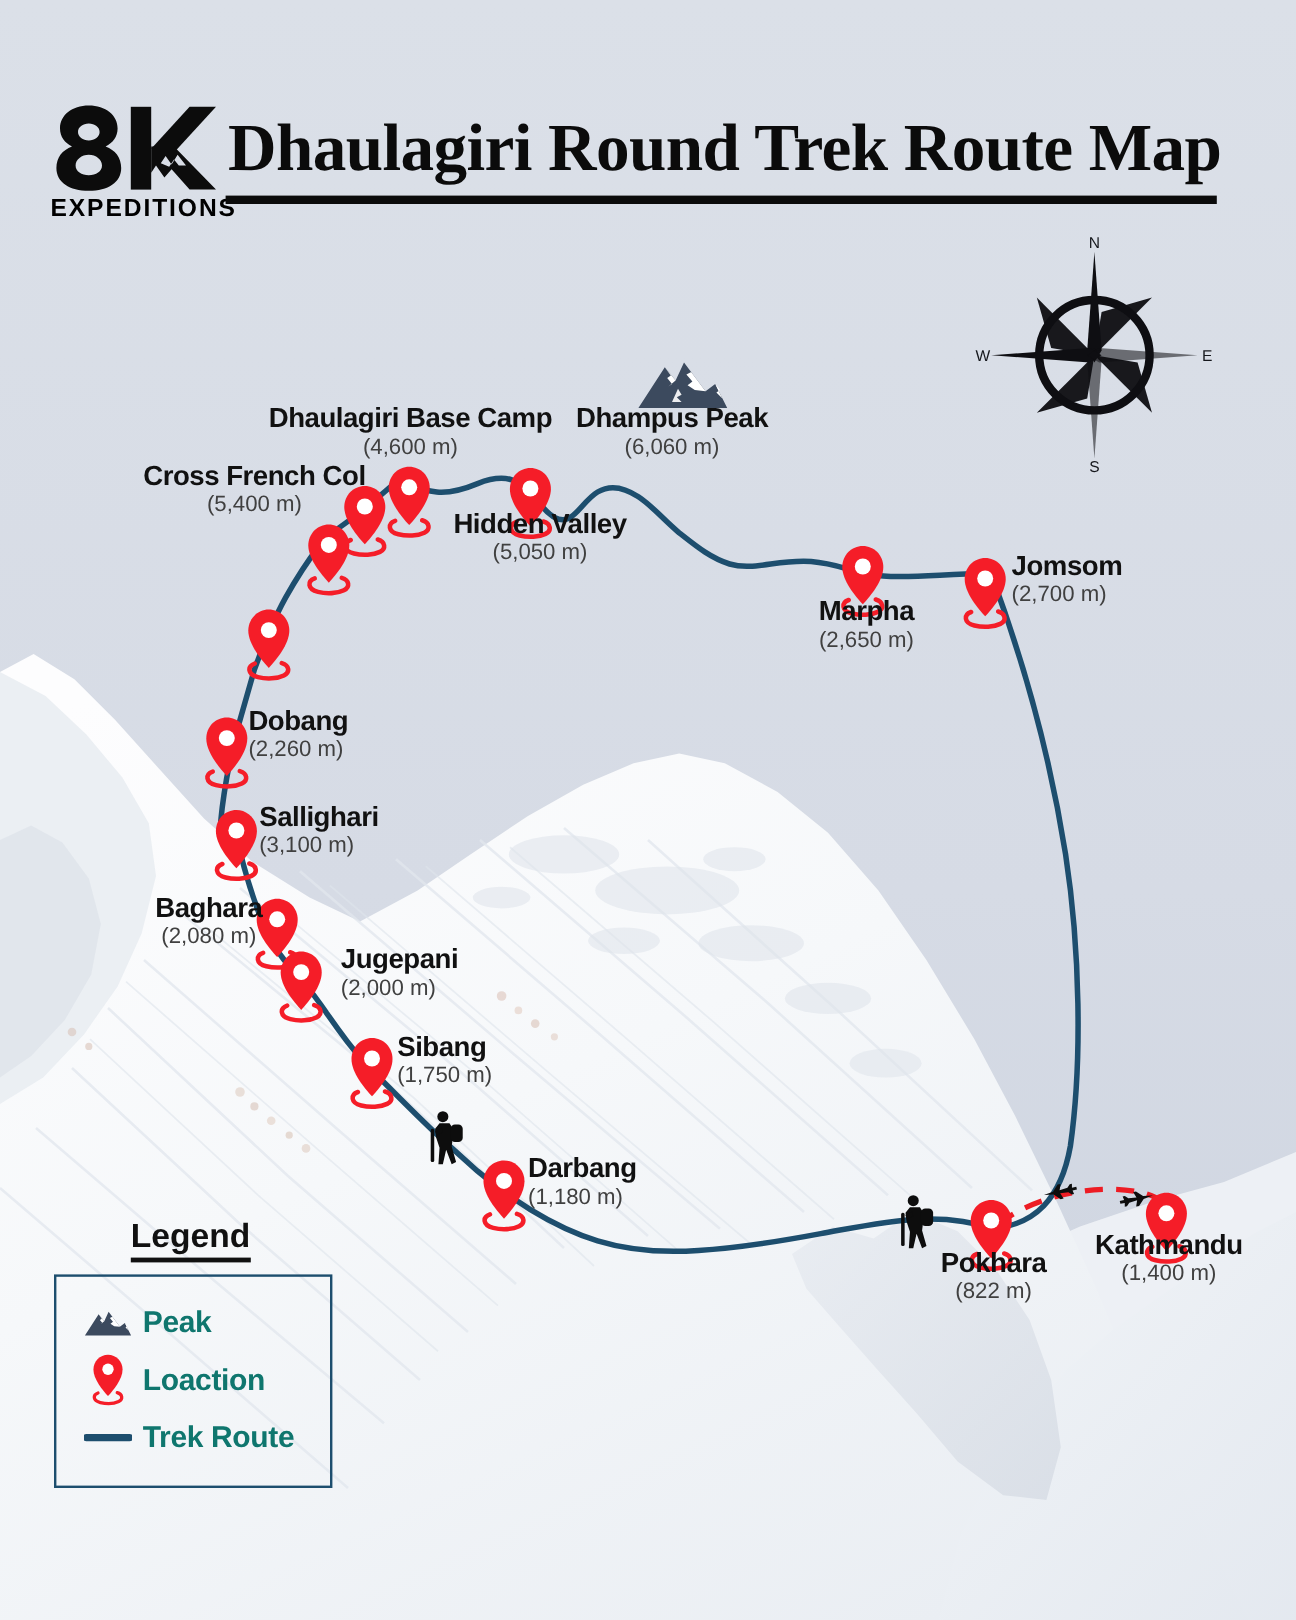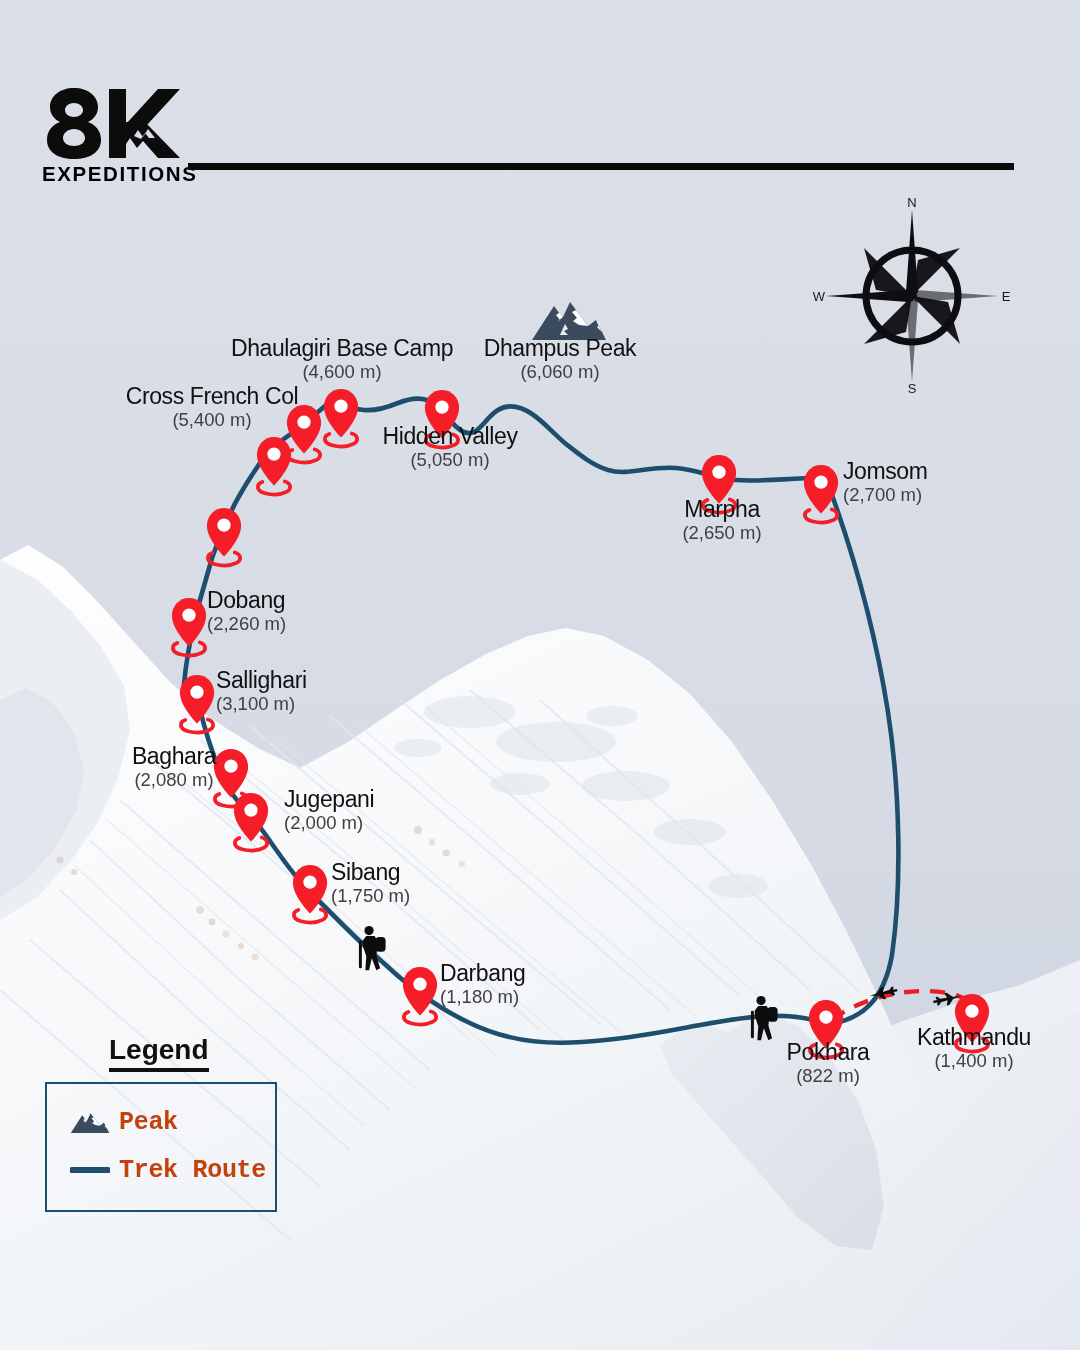--- a/index.html
+++ b/index.html
@@ -76,21 +76,21 @@
   }
 
   
   .place{
     position:absolute;
     z-index:30;
     white-space:nowrap;
   }
   .place-name{
     font-family:"Liberation Sans", sans-serif;
-    font-weight:normal;
+    font-weight:bold;
     font-size:23px;
     letter-spacing:-0.4px;
     color:#111;
     line-height:1.08;
     display:block;
   }
   .place-alt{
     font-family:"Liberation Sans", sans-serif;
     font-weight:normal;
     font-size:18.5px;
@@ -115,21 +115,20 @@
     font-weight:bold;
     font-size:28px;
     color:#111;
     text-align:center;
     padding-bottom:2px;
     margin-left:4px;
     display:inline-block;
     border-bottom:4px solid #111;
     position:relative;
     left:60px;
-    margin-top:20px;
   }
   #legend-box{
     margin-top:10px;
     border:2px solid #1d4e6e;
     background:transparent;
     padding:14px 0 16px 0;
     width:232px;
   }
   .legend-row{
     display:flex;
@@ -138,25 +137,25 @@
     padding-left:14px;
   }
   .legend-sym{
     width:58px;
     display:flex;
     align-items:center;
     justify-content:center;
     flex:0 0 58px;
   }
   .legend-label{
-    font-family:Liberation Mono, monospace;
+    font-family:Liberation Sans, sans-serif;
     font-weight:bold;
     font-size:25px;
     letter-spacing:-0.3px;
-    color:#c2410c;
+    color:#0f766e;
   }
 </style>
 </head>
 <body>
 
 <div id="map-root">
 
   <svg id="bg-photo" viewBox="0 0 1080 1350" preserveAspectRatio="none">
     <defs>
       <linearGradient id="skyGrad" x1="0" y1="0" x2="0" y2="1">
@@ -267,20 +266,21 @@
 
         <path d="M84,38 L116,3 L138,3 L104,40 Z" fill="#0c0c0c"></path>
 
         <path d="M84,36 L103,36 L138,72 L116,72 L101,55 L95,62 L88,52 L84,58 Z" fill="#0c0c0c"></path>
 
         <path d="M92,50 L96,44 L101,51 L106,43 L113,52 L107,52 L103,47 L99,53 Z" fill="#d8dde6"></path>
       </svg>
       <div id="logo-word">EXPEDITIONS</div>
     </div>
 
+    <div id="page-title">Dhaulagiri Round Trek Route Map</div>
     <div id="title-rule"></div>
   </div>
 
   <svg id="compass" viewBox="0 0 200 200">
     <g fill="#0e0e12">
 
       <g opacity="0.95">
         <path d="M100,100 L52,52 L64,94 Z"></path>
         <path d="M100,100 L148,52 L106,64 Z"></path>
         <path d="M100,100 L148,148 L136,106 Z"></path>
@@ -529,20 +529,32 @@
           <svg width="42" height="26" viewBox="0 0 78 50">
             <path d="M2,46 L24,12 L33,23 L40,8 L58,32 L66,26 L76,46 Z" fill="#3c4a5e"></path>
             <path d="M40,8 L46,16 L42,18 L47,24 L43,27 L49,31 L58,32 Z" fill="#ffffff"></path>
             <path d="M24,12 L29,19 L26,21 L30,26 L27,28 L33,23 Z" fill="#ffffff"></path>
             <path d="M66,26 L70,31 L67,33 L72,38 Z" fill="#ffffff"></path>
           </svg>
         </span>
         <span class="legend-label">Peak</span>
       </div>
 
+      <div class="legend-row">
+        <span class="legend-sym">
+          <svg width="30" height="46" viewBox="-22 -3 44 72">
+            <path d="M0,0 C-10.5,0 -19,8.6 -19,19.4 C-19,32 -7,46.5 0,54
+                     C7,46.5 19,32 19,19.4 C19,8.6 10.5,0 0,0 Z" fill="#f51d28"></path>
+            <circle cx="0" cy="19" r="7.4" fill="#ffffff"></circle>
+            <path d="M-13,50 C-20,52.5 -20,60 -10,62.5 C-2,64.5 8,64 14,61
+                     C20,58 19,51.5 12,49.5" fill="none" stroke="#f51d28" stroke-width="4.2" stroke-linecap="round"></path>
+          </svg>
+        </span>
+        <span class="legend-label">Loaction</span>
+      </div>
 
       <div class="legend-row">
         <span class="legend-sym">
           <svg width="40" height="12" viewBox="0 0 40 12">
             <line x1="2" y1="6" x2="38" y2="6" stroke="#1d4e6e" stroke-width="6" stroke-linecap="round"></line>
           </svg>
         </span>
         <span class="legend-label">Trek Route</span>
       </div>
 

